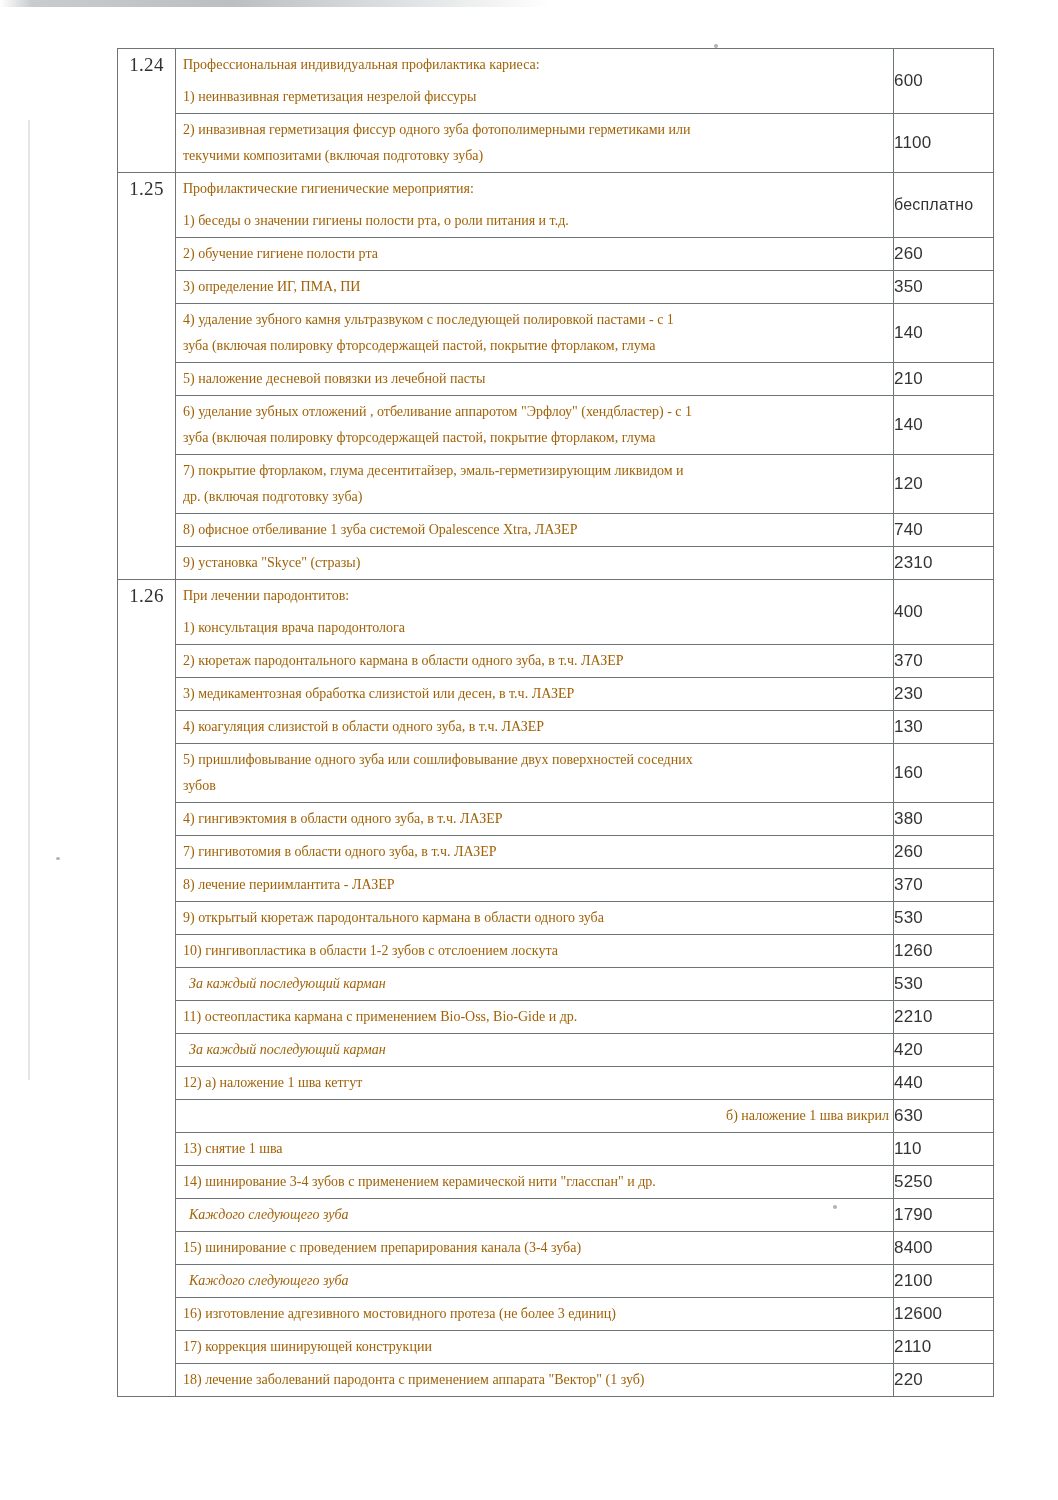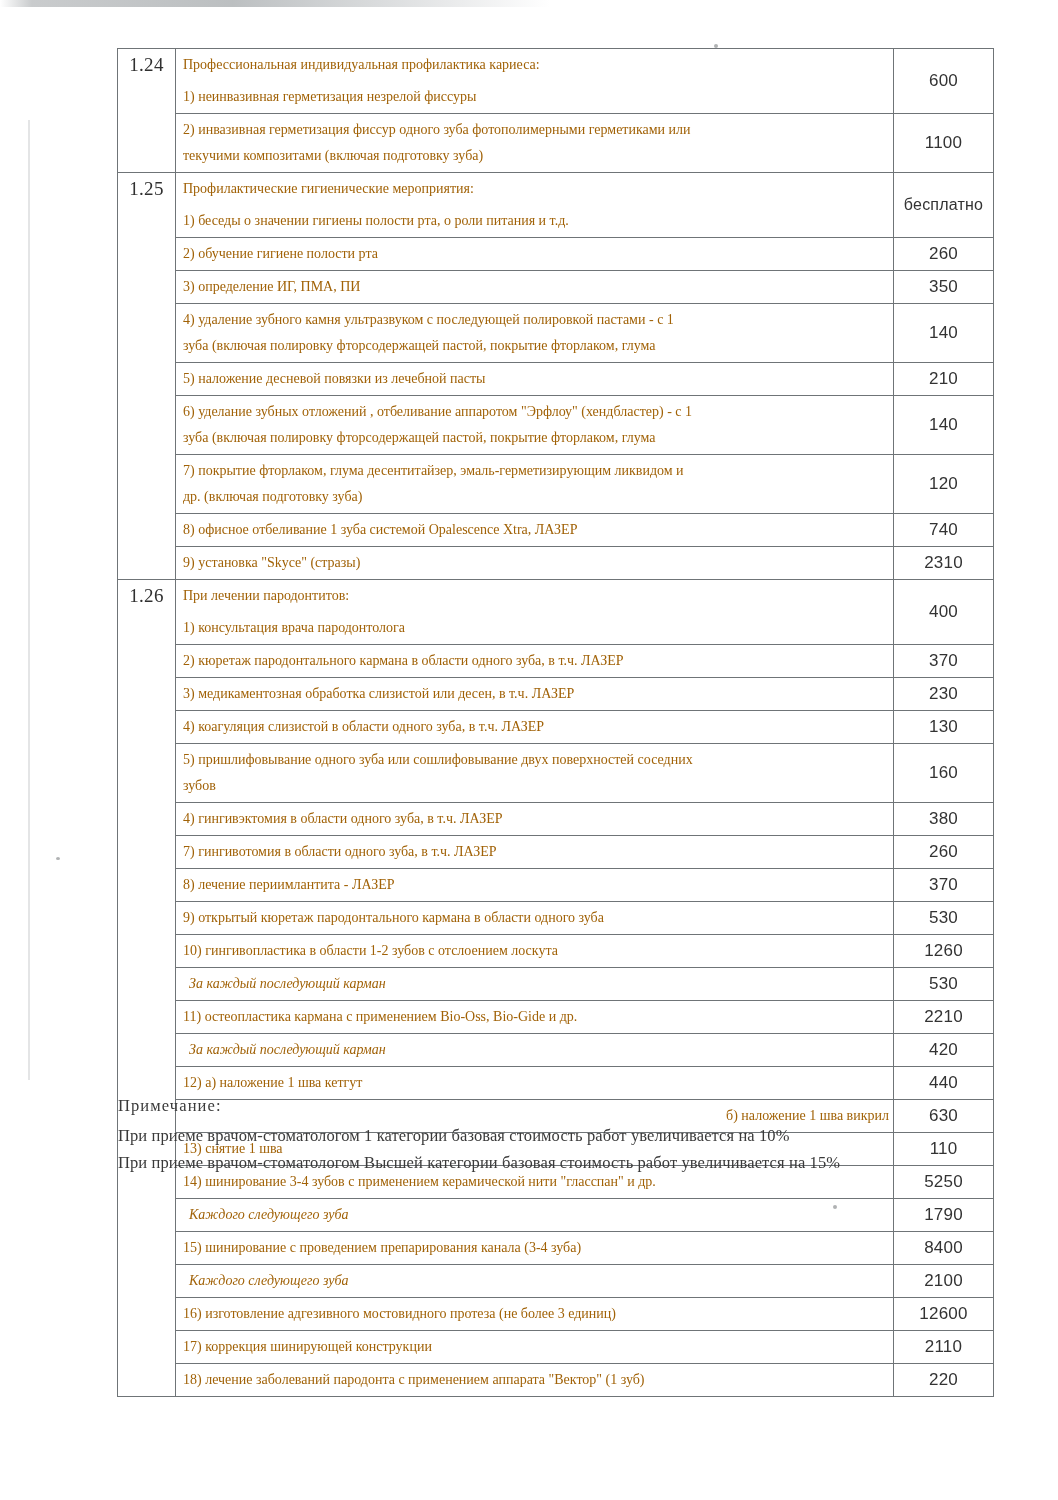--- a/index.html
+++ b/index.html
@@ -87,21 +87,20 @@
     white-space: nowrap;
   }
   td.desc .line { display: block; }
   td.desc.italic { font-style: italic; padding-left: 13px; }
   td.desc.indent { padding-left: 30px; text-align: right; }
 
   
   td.price {
     font-family: "Liberation Sans", "DejaVu Sans", sans-serif;
     font-size: 17px;
-    text-align: center;
     vertical-align: middle;
     color: #333333;
     letter-spacing: 0.2px;
   }
   td.price.free { font-size: 16px; }
 
   
   td.desc.heading { border-bottom: none; }
   td.desc.cont    { border-top: none; }
 
@@ -365,19 +364,14 @@
         </tr>
         <tr>
           <td class="desc">
             <span class="line">18) лечение заболеваний пародонта с применением аппарата "Вектор" (1 зуб)</span>
           </td>
           <td class="price">220</td>
         </tr>
       </tbody>
   </table>
 
-  <div class="notes">
-    <div class="note-title">Примечание:</div>
-    <div class="note-line">При приеме врачом-стоматологом 1 категории базовая стоимость работ увеличивается на 10%</div>
-    <div class="note-line">При приеме врачом-стоматологом Высшей категории базовая стоимость работ увеличивается на 15%</div>
-  </div>
 
 </div>
 
 </body></html>

